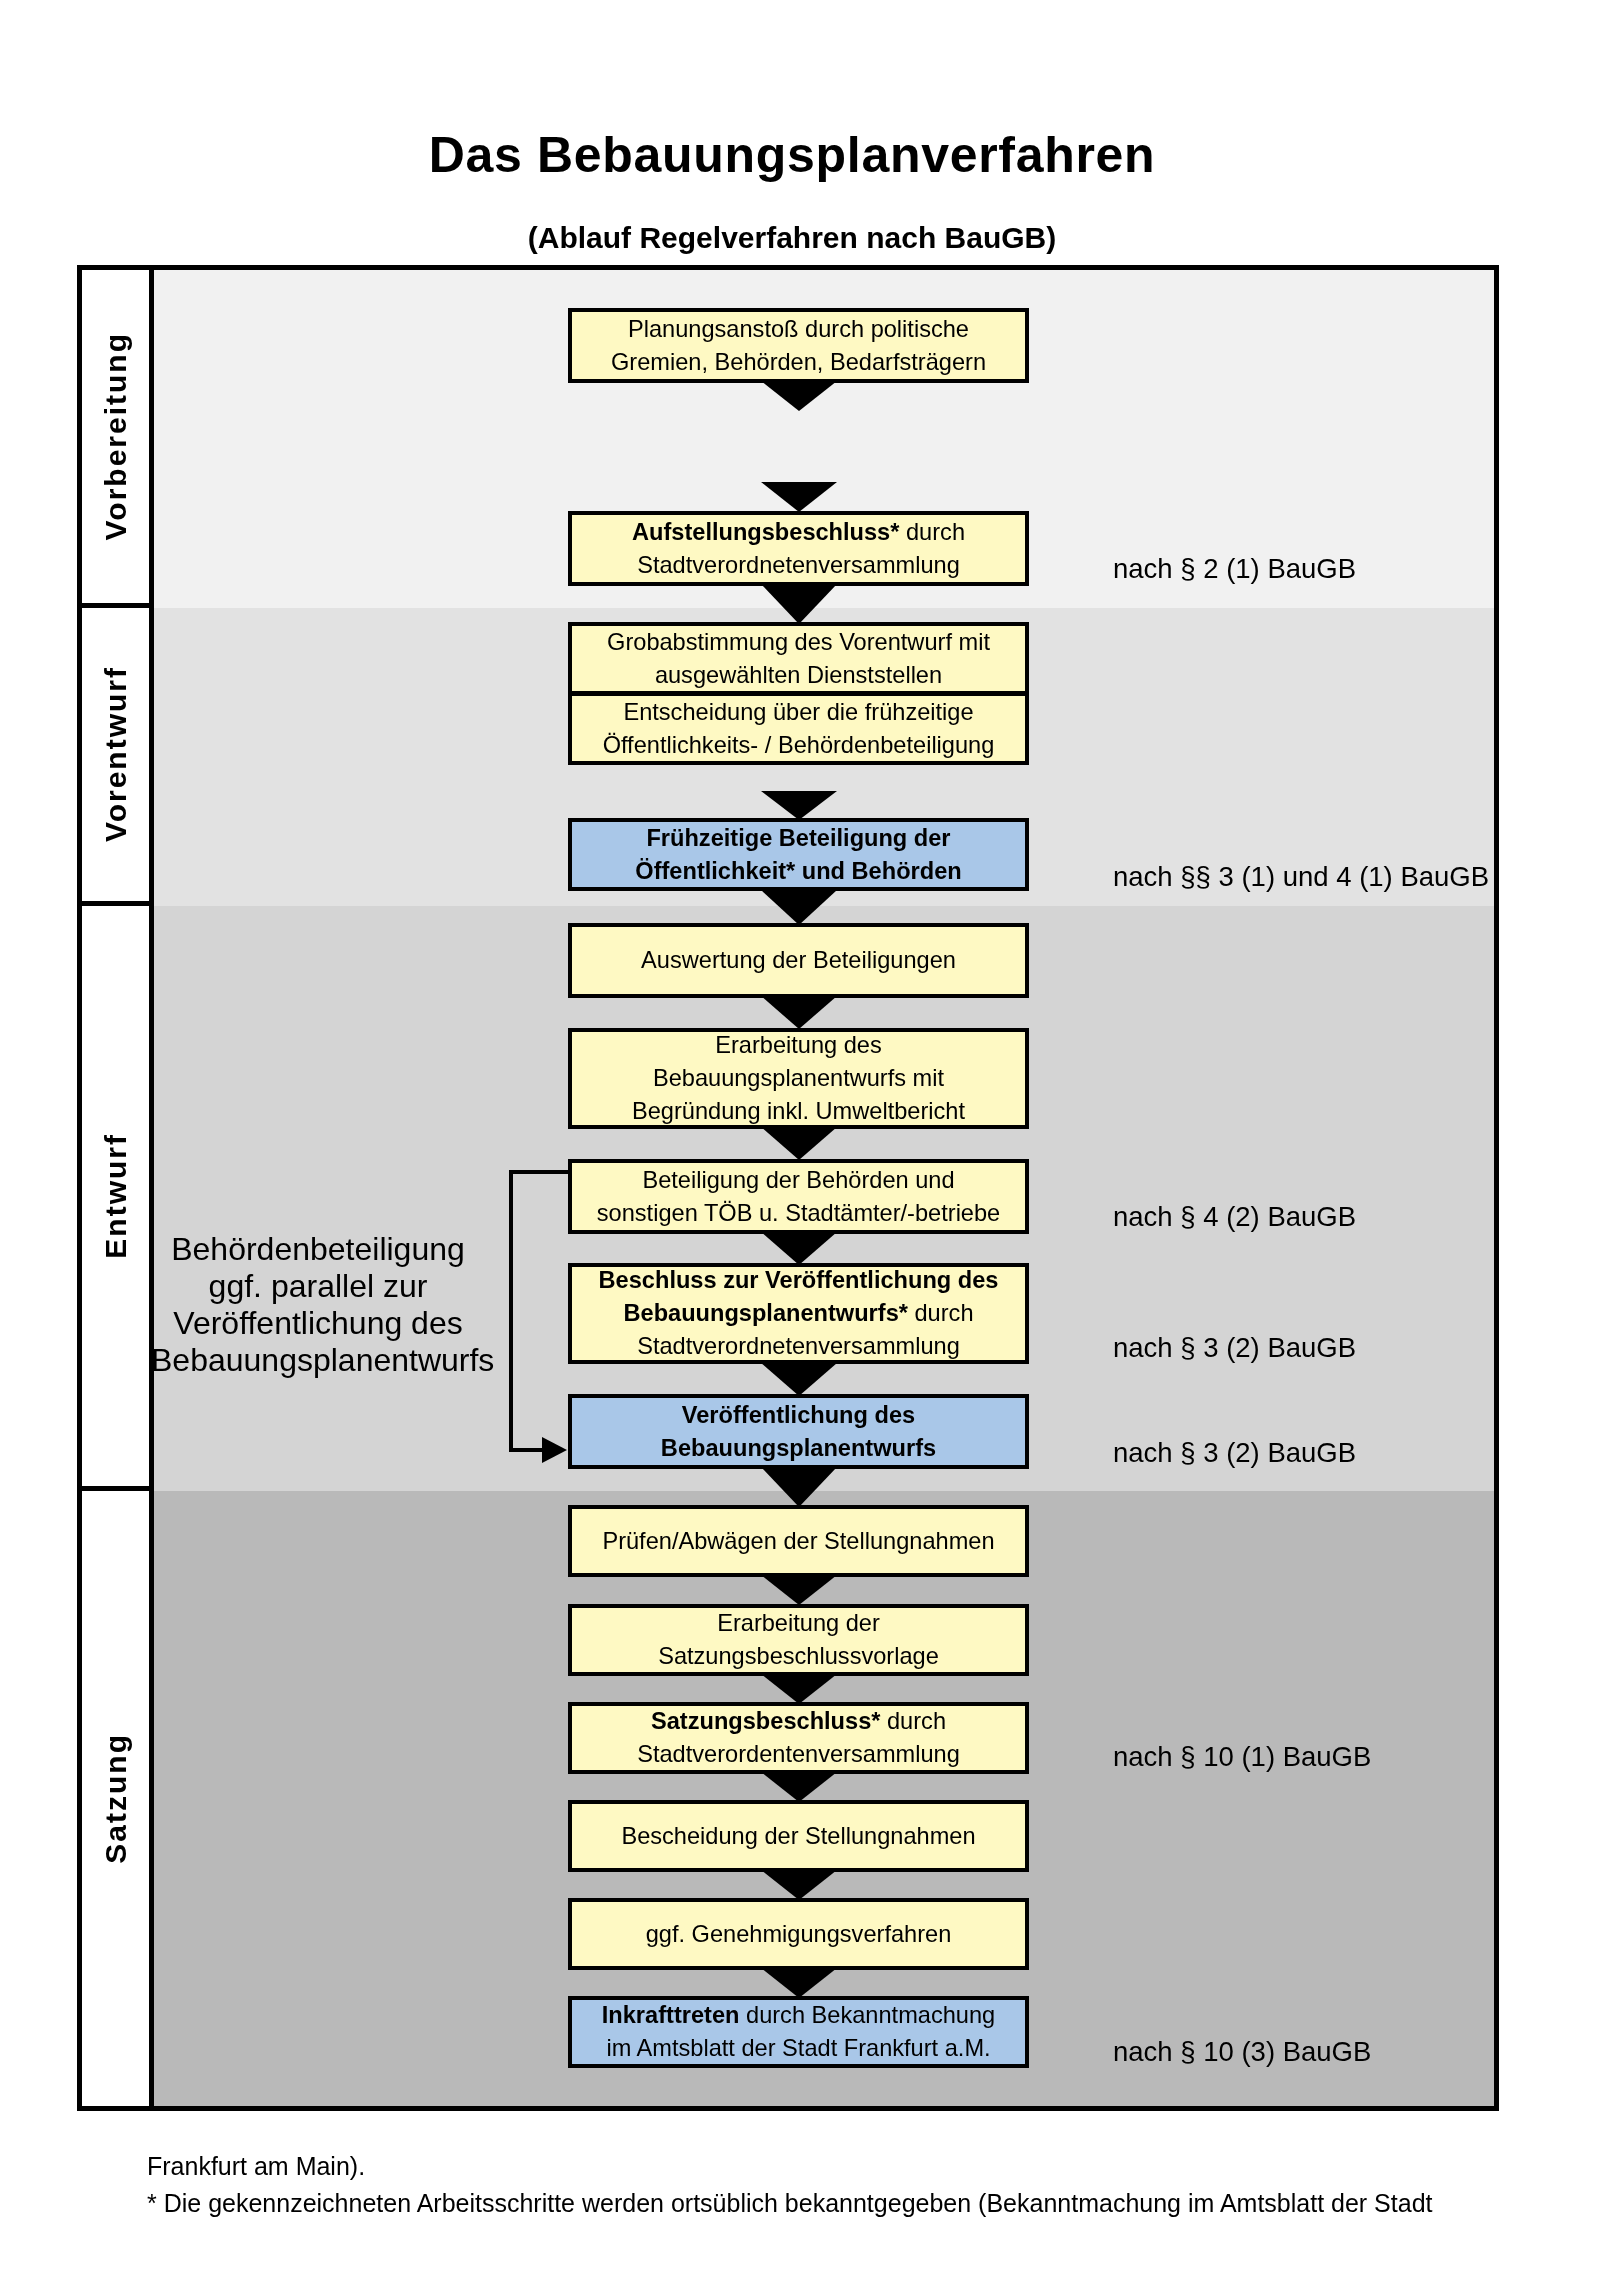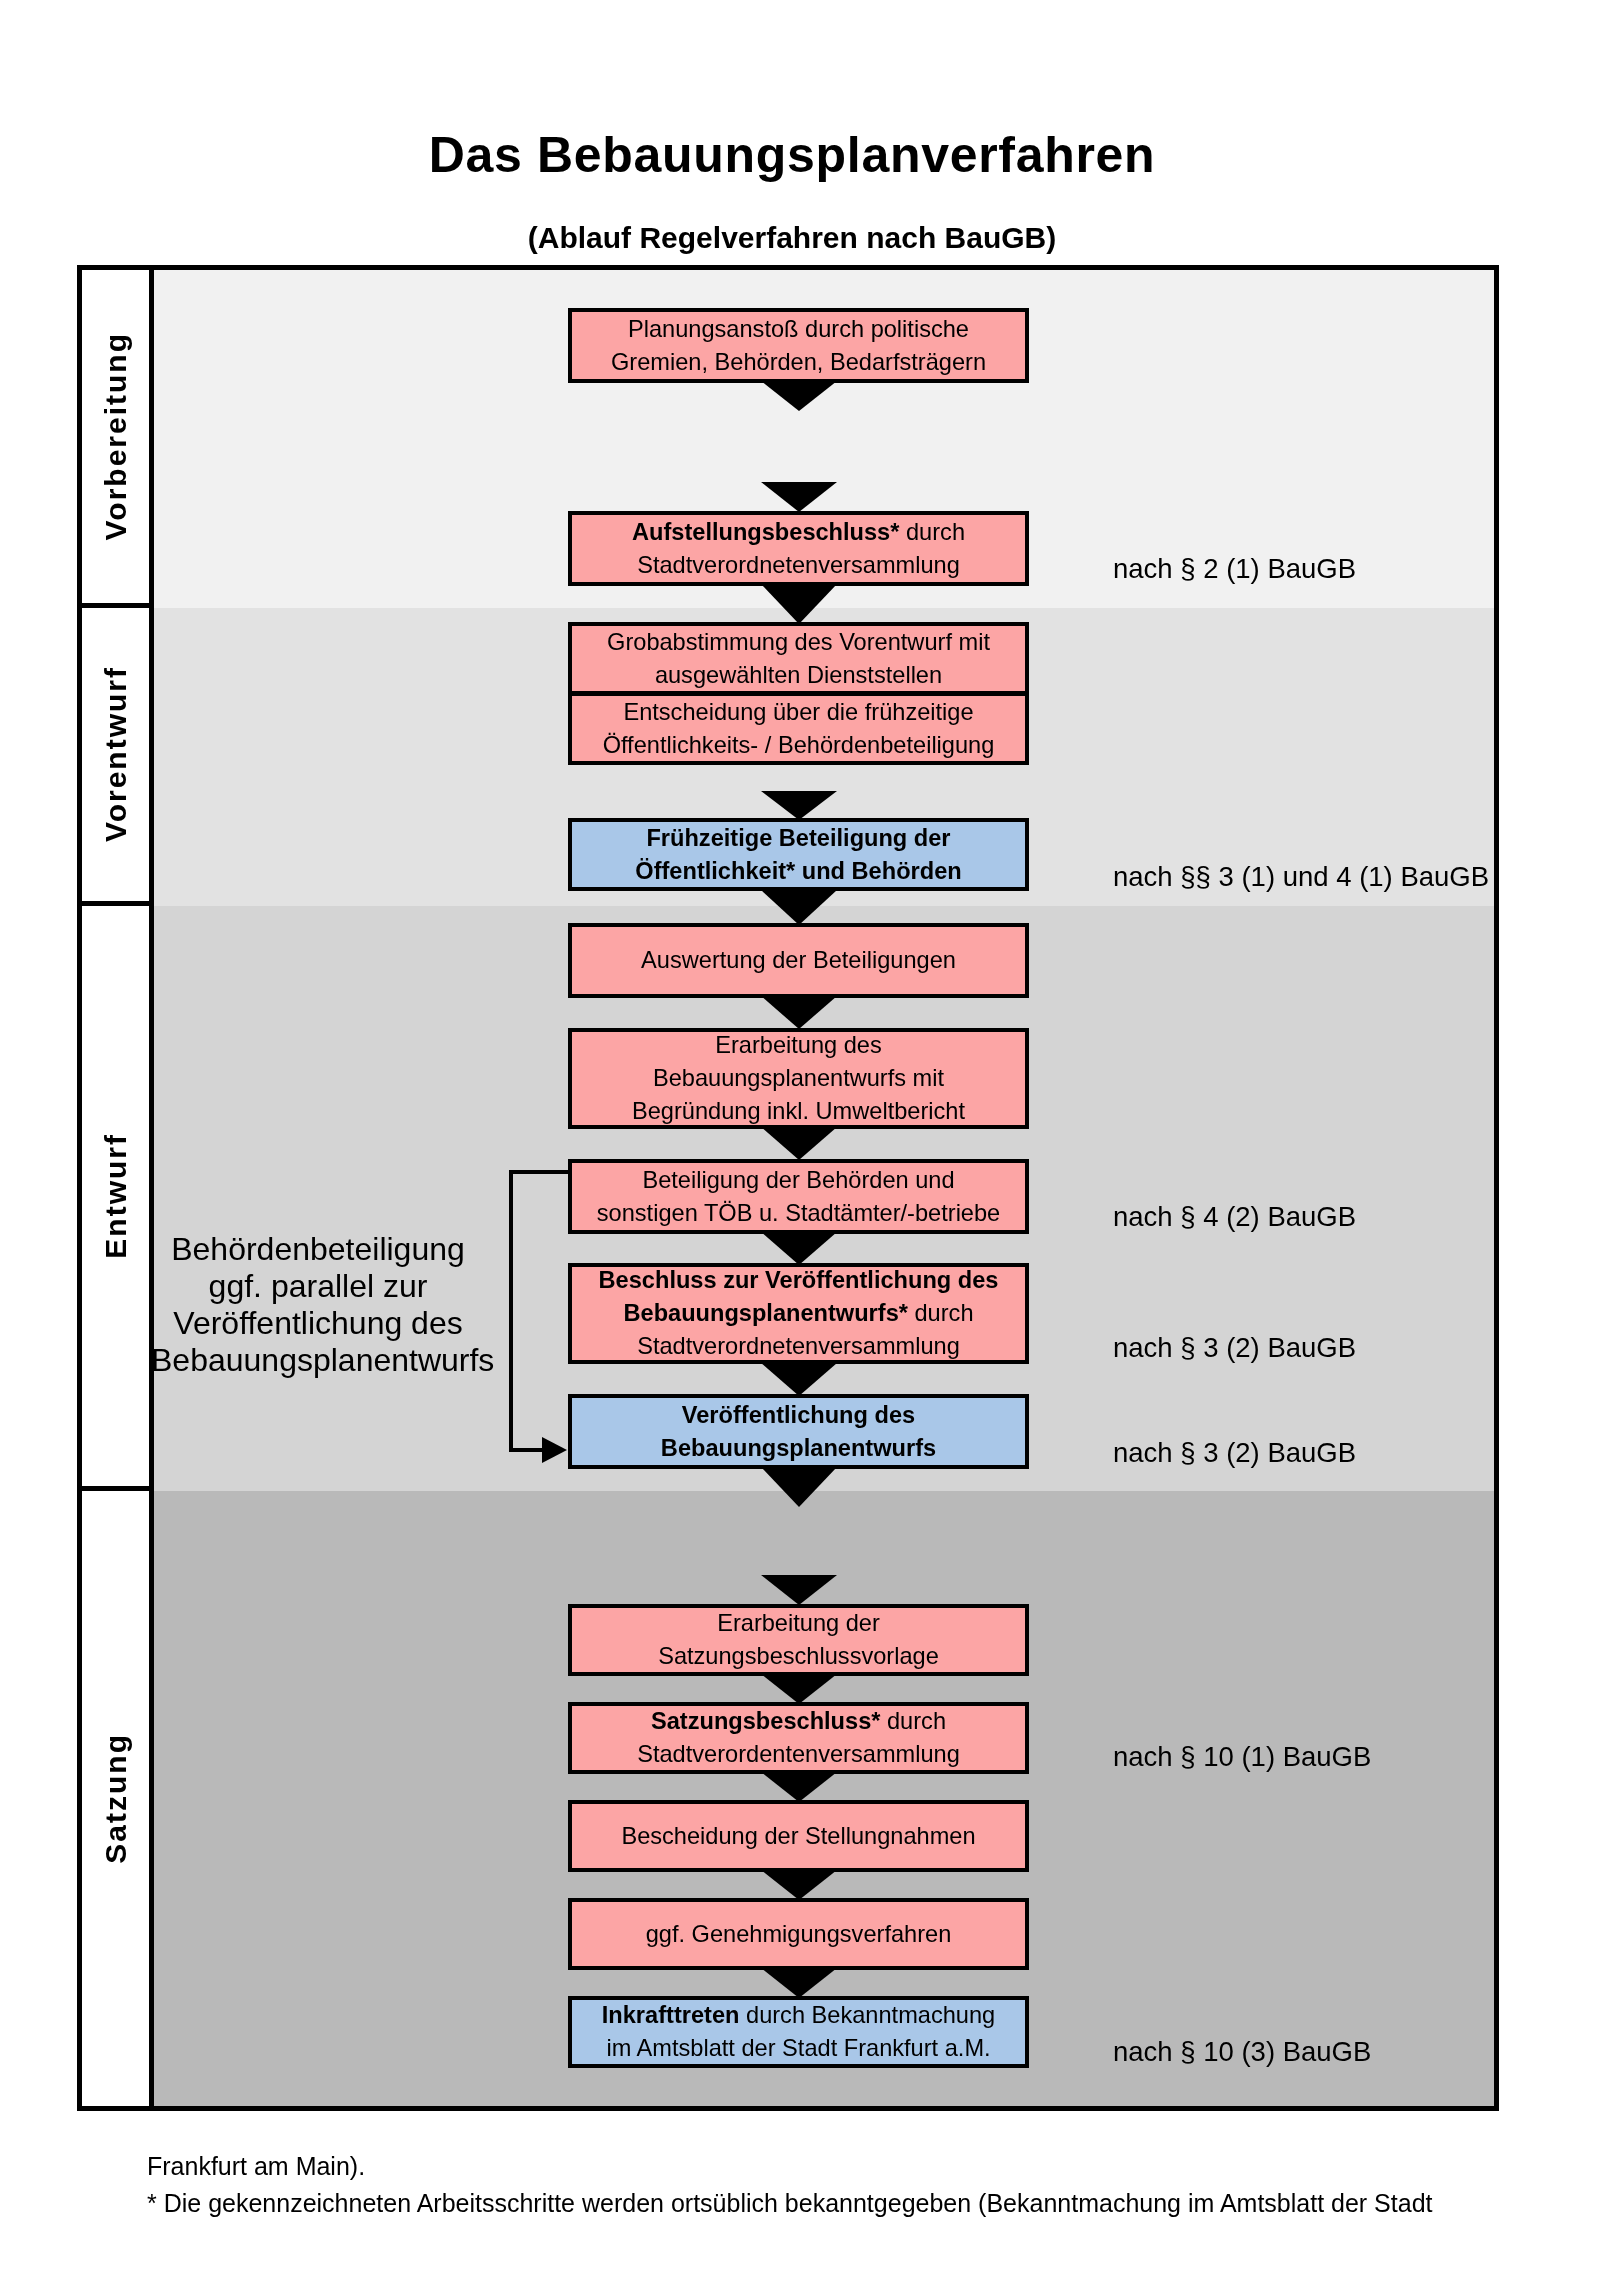--- a/index.html
+++ b/index.html
@@ -32,21 +32,21 @@
     writing-mode:vertical-rl;transform:rotate(180deg);
     font-weight:bold;font-size:30px;letter-spacing:2px;white-space:nowrap;
   }
   .phase-stripes{
     position:absolute;left:72px;right:0;top:0;bottom:0;
   }
   .phase-stripe{width:100%;}
   .flow-layer{position:absolute;left:0;top:0;width:1623px;height:2295px;pointer-events:none;}
   .box{
     position:absolute;left:568px;width:461px;box-sizing:border-box;
-    border:4.6px solid #000;background:#fca5a5;
+    border:4.6px solid #000;background:#fef9c3;
     display:flex;flex-direction:column;align-items:center;justify-content:center;
     font-size:23.6px;line-height:33px;text-align:center;
   }
   .box.highlight{background:var(--hl,#a9c7e8);}
   .box-line{white-space:nowrap;}
   .box-line .bold{font-weight:bold;}
   .arrow-down{
     position:absolute;left:761px;width:0;height:0;
     border-left:38px solid transparent;border-right:38px solid transparent;
     border-top:36px solid #000;
@@ -159,20 +159,23 @@
       <div class="box-line"><span class="bold">Beschluss zur Veröffentlichung des</span></div>
       <div class="box-line"><span class="bold">Bebauungsplanentwurfs*</span><span> durch</span></div>
       <div class="box-line"><span>Stadtverordnetenversammlung</span></div>
     </div>
     <div class="arrow-down" style="top: 1363px; border-top-width: 33px;"></div>
     <div class="box highlight" style="top: 1394px; height: 75px;">
       <div class="box-line"><span class="bold">Veröffentlichung des</span></div>
       <div class="box-line"><span class="bold">Bebauungsplanentwurfs</span></div>
     </div>
     <div class="arrow-down" style="top: 1467px; border-top-width: 40px;"></div>
+    <div class="box" style="top: 1505px; height: 72px;">
+      <div class="box-line"><span>Prüfen/Abwägen der Stellungnahmen</span></div>
+    </div>
     <div class="arrow-down" style="top: 1575px; border-top-width: 30px;"></div>
     <div class="box" style="top: 1604px; height: 72px;">
       <div class="box-line"><span>Erarbeitung der</span></div>
       <div class="box-line"><span>Satzungsbeschlussvorlage</span></div>
     </div>
     <div class="arrow-down" style="top: 1674px; border-top-width: 30px;"></div>
     <div class="box" style="top: 1702px; height: 72px;">
       <div class="box-line"><span class="bold">Satzungsbeschluss*</span><span> durch</span></div>
       <div class="box-line"><span>Stadtverordentenversammlung</span></div>
     </div>

